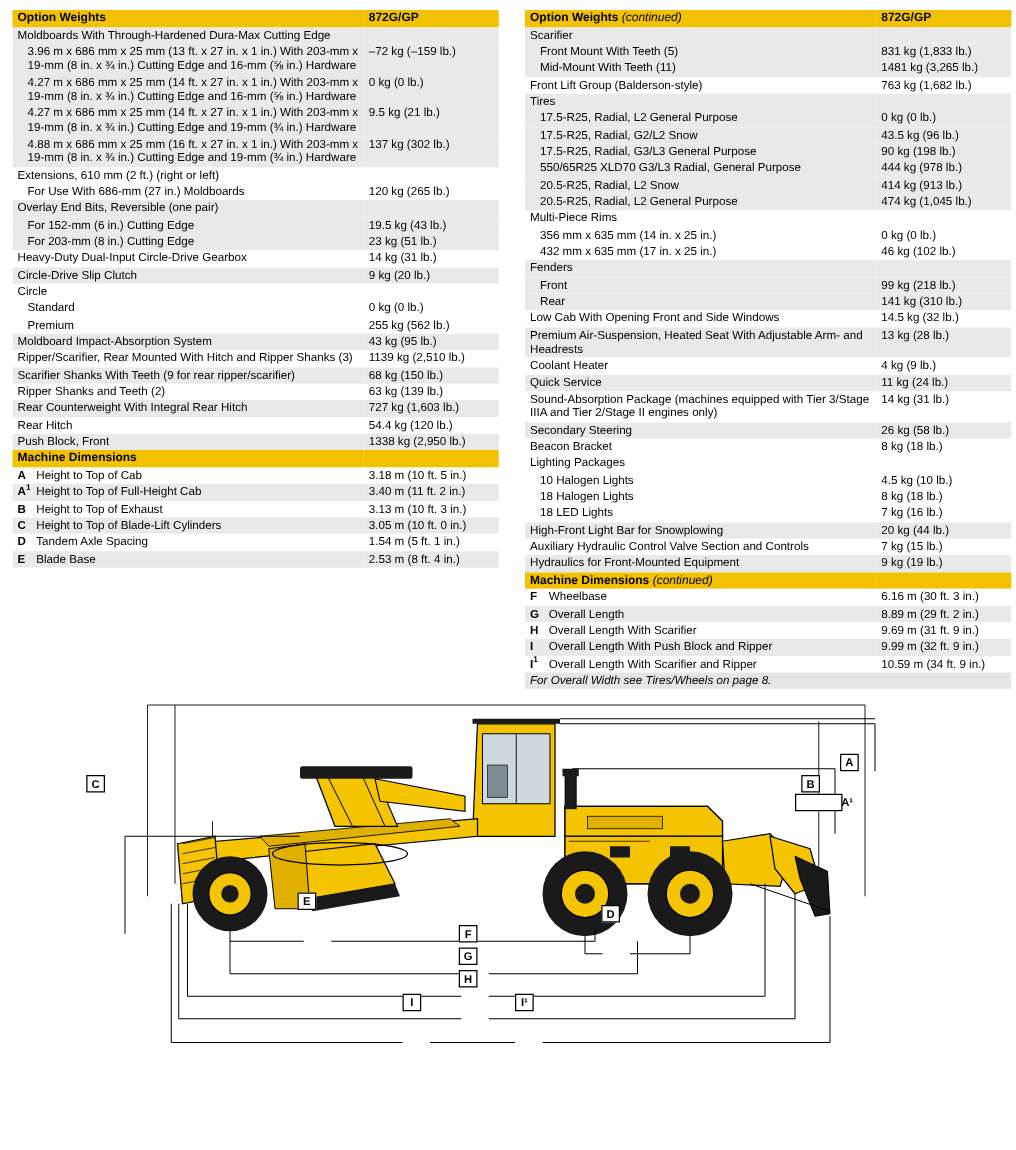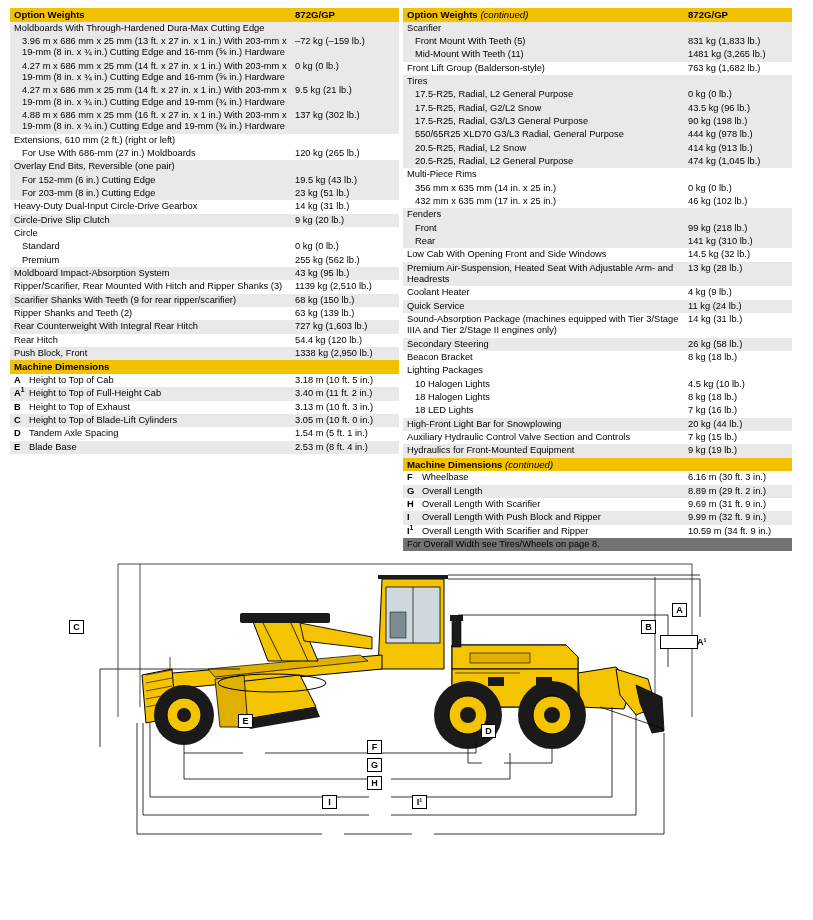--- a/index.html
+++ b/index.html
@@ -16,21 +16,21 @@
     position: relative;
     overflow: hidden;
   }
   .page {
     position: relative;
     width: 813px;
     height: 920px;
   }
   .cols {
     display: flex;
-    gap: 4px;
+    gap: 21px;
     padding: 8px 10px 0 10px;
     box-sizing: border-box;
   }
   .col {
     width: 389px;
     flex: 0 0 389px;
   }
 
   
   table.spec {
@@ -64,21 +64,22 @@
     width: 108px;
   }
   .ind1 { padding-left: 12px !important; margin-left: 37px; }
   .letter {
     width: 15px;
     font-weight: bold;
     padding-left: 4px !important;
   }
   sup { font-size: 0.72em; vertical-align: super; line-height: 0; }
   .note-row td {
-    background: #737373;
+    font-style: italic;
+    background: #e5e5e5;
     padding-top: 3px;
   }
 
   
   .diagram {
     position: relative;
     width: 813px;
     height: 300px;
     margin-top: 6px;
   }
@@ -576,21 +577,21 @@
       </g>
 
       <g stroke="#000" stroke-width="0.8" fill="none">
         <line x1="100" y1="112" x2="100" y2="190"></line>
         <line x1="668" y1="58" x2="668" y2="110"></line>
         <line x1="700" y1="22" x2="700" y2="60"></line>
       </g>
     </svg>
 
     <div class="dim-box" style="left:672px; top:46px;">A</div>
-    <div class="dim-box" style="left:660px; top:78px;padding-left:36px;">A¹</div>
+    <div class="dim-box" style="left:636px; top:78px;padding-left:36px;">A¹</div>
     <div class="dim-box" style="left:641px; top:63px;">B</div>
     <div class="dim-box" style="left:69px; top:63px;">C</div>
     <div class="dim-box" style="left:481px; top:167px;">D</div>
     <div class="dim-box" style="left:238px; top:157px;">E</div>
     <div class="dim-box" style="left:367px; top:183px;">F</div>
     <div class="dim-box" style="left:367px; top:201px;">G</div>
     <div class="dim-box" style="left:367px; top:219px;">H</div>
     <div class="dim-box" style="left:322px; top:238px;">I</div>
     <div class="dim-box" style="left:412px; top:238px;">I¹</div>
   </div>

